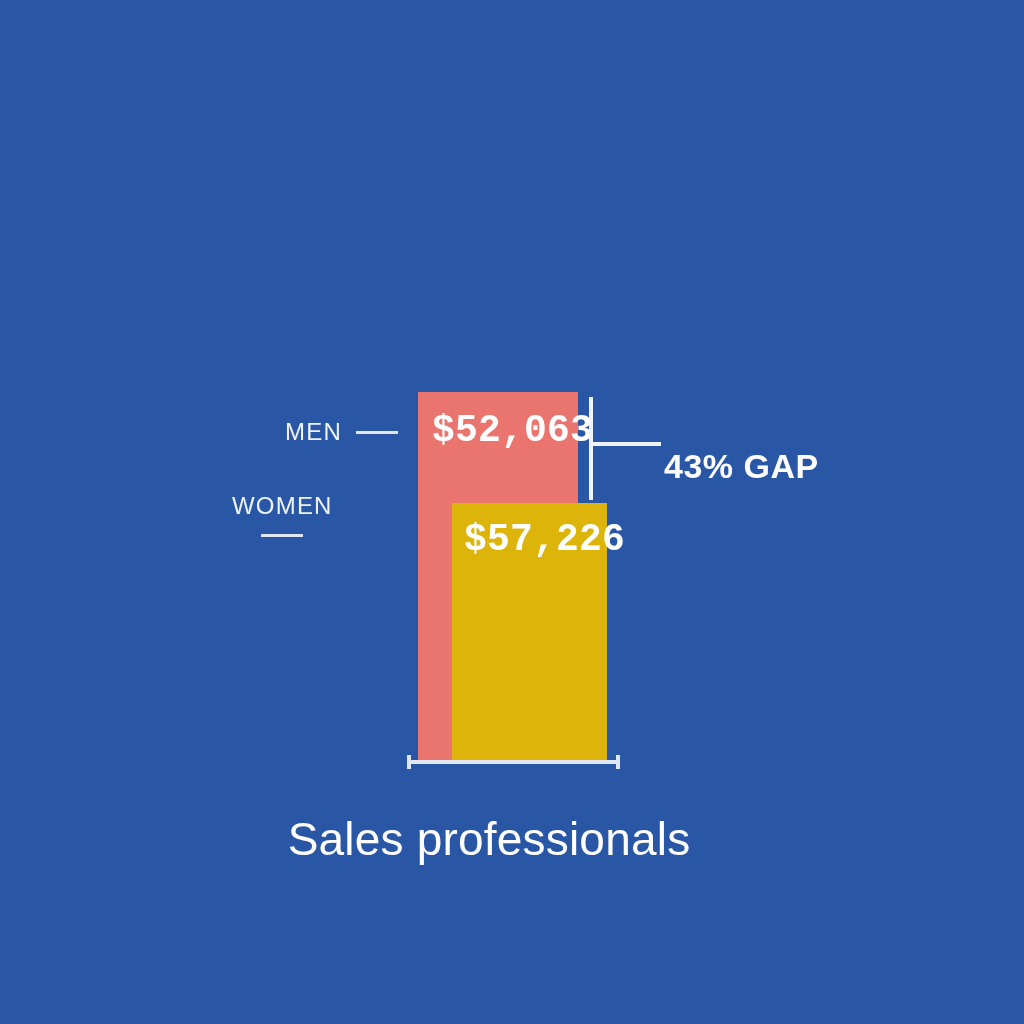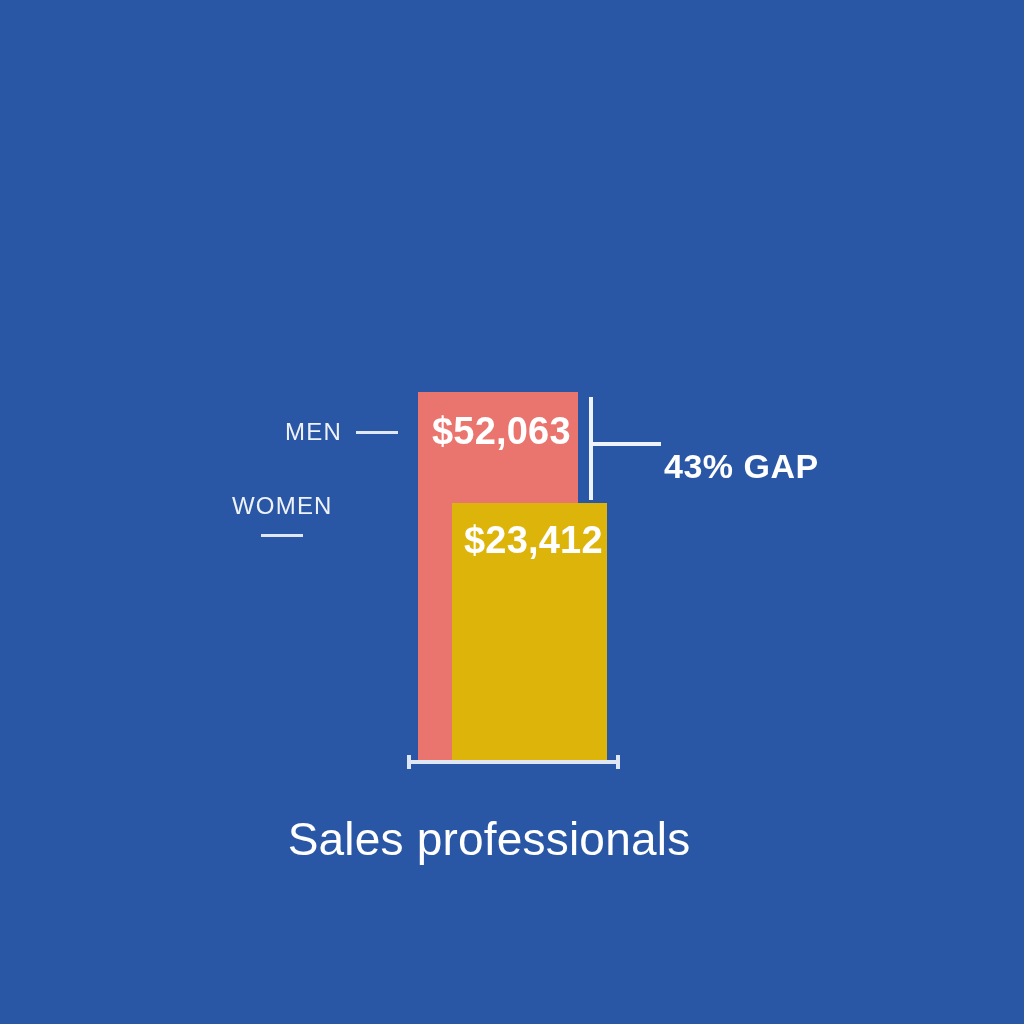--- a/index.html
+++ b/index.html
@@ -39,20 +39,21 @@
     background: #ddb50a;
   }
 
   
   .value-label {
     position: absolute;
     color: #ffffff;
     font-weight: bold;
     letter-spacing: 0.2px;
     white-space: nowrap;
+    font-family: Liberation Mono, monospace;
   }
   #value-men {
     left: 432px;
     top: 408px;
     font-size: 38px;
     line-height: 46px;
   }
   #value-women {
     left: 464px;
     top: 517px;
@@ -154,21 +155,21 @@
 </style>
 </head>
 <body>
 
 <div id="chart-root">
 
   <div class="bar" id="bar-men"></div>
   <div class="bar" id="bar-women"></div>
 
   <div class="value-label" id="value-men">$52,063</div>
-  <div class="value-label" id="value-women">$23,412</div>
+  <div class="value-label" id="value-women">$57,226</div>
 
   <div class="series-callout" id="callout-men">
     <span class="series-name">MEN</span>
     <span class="leader-line"></span>
   </div>
 
   <div class="series-callout" id="callout-women">
     <span class="series-name">WOMEN</span>
     <span class="leader-line"></span>
   </div>

